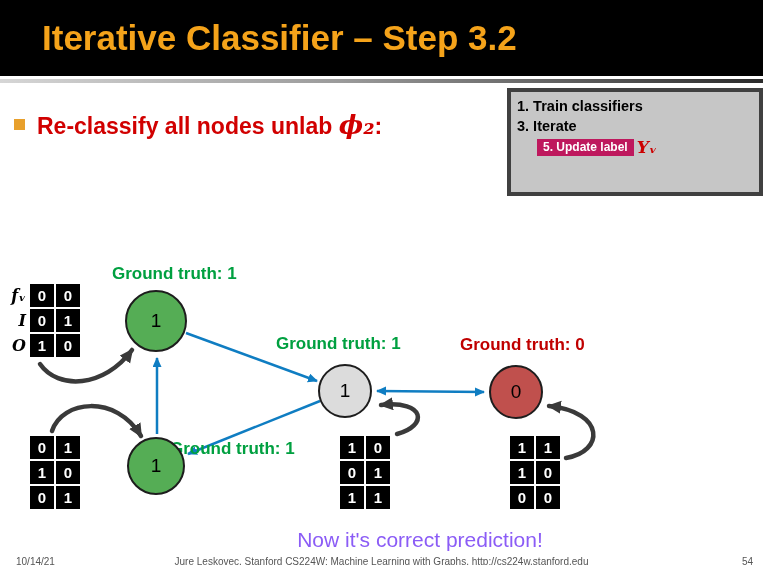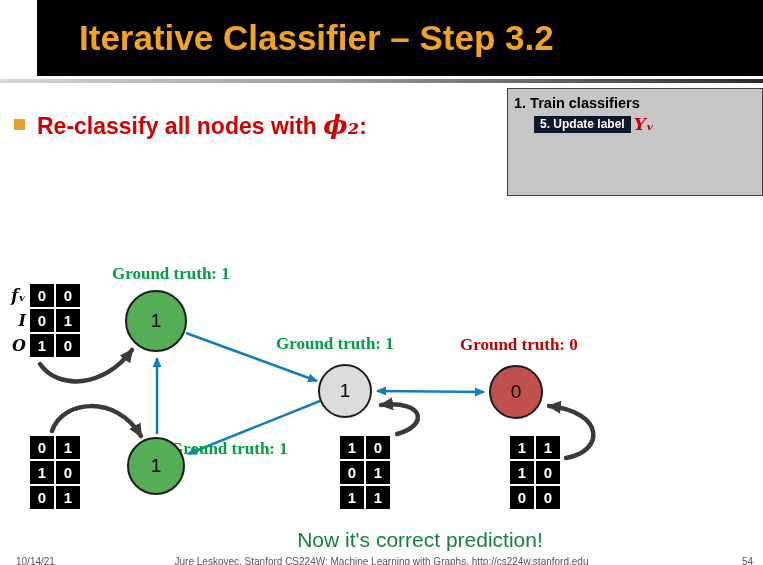--- a/index.html
+++ b/index.html
@@ -1,97 +1,98 @@
 <!DOCTYPE html>
 <html><head>
 <meta charset="utf-8">
 <style>
   html,body{margin:0;padding:0;}
   body{width:763px;height:565px;overflow:hidden;background:#fff;font-family:"Liberation Sans","DejaVu Sans",sans-serif;}
   .slide{position:relative;width:763px;height:565px;background:#fff;overflow:hidden;}
 
   
-  .header{position:absolute;top:0;left:0;right:0;height:76px;background:#000;margin-left:37px;}
+  .header{position:absolute;top:0;left:0;right:0;height:76px;background:#000;}
   .title{color:#F5A31A;font-size:35px;font-weight:bold;line-height:76px;padding-left:42px;white-space:nowrap;}
   .divider{position:absolute;top:79px;left:0;right:0;height:4px;
            background:linear-gradient(to right,#d6d6d6 0%,#9a9a9a 45%,#2b2b2b 100%);}
 
   
   .bullet-row{position:absolute;left:14px;top:110px;display:flex;align-items:flex-start;}
   .bullet-sq{width:11px;height:11px;background:#E8A02C;margin-top:9px;flex:0 0 auto;}
   .bullet-text{margin-left:12px;font-size:23px;font-weight:bold;color:#D10000;white-space:nowrap;}
   .math{font-family:"DejaVu Serif","Liberation Serif",serif;font-style:italic;font-weight:bold;}
   .bullet-text .math{font-size:26px;}
 
   
   .steps-box{position:absolute;left:507px;right:0;top:88px;height:108px;background:#C6C6C6;
-             border:1px solid #404040;box-sizing:border-box;padding:4px 2px 4px 6px;overflow:hidden;}
+             border:4px solid #404040;box-sizing:border-box;padding:4px 2px 4px 6px;overflow:hidden;}
   .step{font-size:14.5px;font-weight:bold;color:#000;line-height:20px;white-space:nowrap;}
   .step.sub{font-size:12.5px;margin-left:20px;line-height:21px;}
   .hl-row{display:flex;align-items:center;margin-top:1px;}
-  .hl{background:#0f172a;color:#fff;font-size:12px;font-weight:bold;padding:2px 6px;line-height:13px;}
+  .hl{background:#be185d;color:#fff;font-size:12px;font-weight:bold;padding:2px 6px;line-height:13px;}
   .hl-suffix{color:#CC0000;font-size:17px;margin-left:3px;}
 
   
   .edges{position:absolute;left:0;top:0;pointer-events:none;}
   .edge{stroke:#0F7DC2;stroke-width:2.5;}
   .curve{stroke:#3A3A3A;stroke-width:4.5;fill:none;stroke-linecap:round;}
 
   .node{position:absolute;border-radius:50%;border:2px solid #1d1d1d;display:flex;
         align-items:center;justify-content:center;font-size:19px;color:#000;box-sizing:border-box;}
   .node-a{left:125px;top:290px;width:62px;height:62px;background:#55AD55;}
   .node-b{left:127px;top:437px;width:58px;height:58px;background:#55AD55;}
   .node-c{left:318px;top:364px;width:54px;height:54px;background:#DCDCDC;}
   .node-d{left:489px;top:365px;width:54px;height:54px;background:#C0504D;}
 
-  .gt{position:absolute;font-size:17px;font-weight:bold;white-space:nowrap;font-family:Liberation Serif, serif;}
+  .gt{position:absolute;font-size:17px;font-weight:bold;white-space:nowrap;}
   .gt.green{color:#00A040;}
   .gt.red{color:#C00000;}
   .gt-a{left:112px;top:264px;}
   .gt-c{left:276px;top:334px;}
   .gt-b{left:170px;top:439px;}
   .gt-d{left:460px;top:335px;}
 
   
   .matrix{position:absolute;display:grid;grid-template-columns:24px 24px;gap:2px;}
   .cell{width:24px;height:23px;background:#000;color:#fff;font-weight:bold;font-size:15px;
         display:flex;align-items:center;justify-content:center;}
   .m1{left:30px;top:284px;}
   .m2{left:30px;top:436px;}
   .m3{left:340px;top:436px;}
   .m4{left:510px;top:436px;}
   .mrow-labels{position:absolute;left:2px;top:284px;display:flex;flex-direction:column;gap:2px;}
   .mlabel{width:24px;height:23px;display:flex;align-items:center;justify-content:flex-end;
           font-size:16px;color:#000;}
 
   .caption{position:absolute;left:240px;top:528px;width:360px;text-align:center;
-           color:#15803d;font-size:21px;white-space:nowrap;}
+           color:#8b5cf6;font-size:21px;white-space:nowrap;}
 
   .footer{position:absolute;left:0;right:0;top:556px;height:14px;font-size:10px;color:#555;}
   .footer .date{position:absolute;left:16px;}
   .footer .credit{position:absolute;left:0;right:0;text-align:center;}
   .footer .page{position:absolute;right:10px;}
 </style>
 </head>
 <body>
 
 <div class="slide">
 
   <div class="header">
     <div class="title">Iterative Classifier – Step 3.2</div>
   </div>
   <div class="divider"></div>
 
   <div class="bullet-row">
     <span class="bullet-sq"></span>
-    <span class="bullet-text"><span>Re-classify all nodes with </span><span class="math">ϕ₂</span><span>:</span></span>
+    <span class="bullet-text"><span>Re-classify all nodes unlab </span><span class="math">ϕ₂</span><span>:</span></span>
   </div>
 
   <div class="steps-box">
     <div class="step">1. Train classifiers</div>
+    <div class="step">3. Iterate</div>
     <div class="step sub hl-row">
       <span class="hl">5. Update label</span>
       <span class="hl-suffix math">Yᵥ</span>
     </div>
   </div>
 
   <svg class="edges" width="763" height="565" viewBox="0 0 763 565">
     <defs>
       <marker id="mBlueStart" markerUnits="userSpaceOnUse" markerWidth="12" markerHeight="10" refX="9" refY="4.5" orient="auto-start-reverse">
         <path d="M0,0 L10,4.5 L0,9 Z" fill="#0F7DC2"></path>

